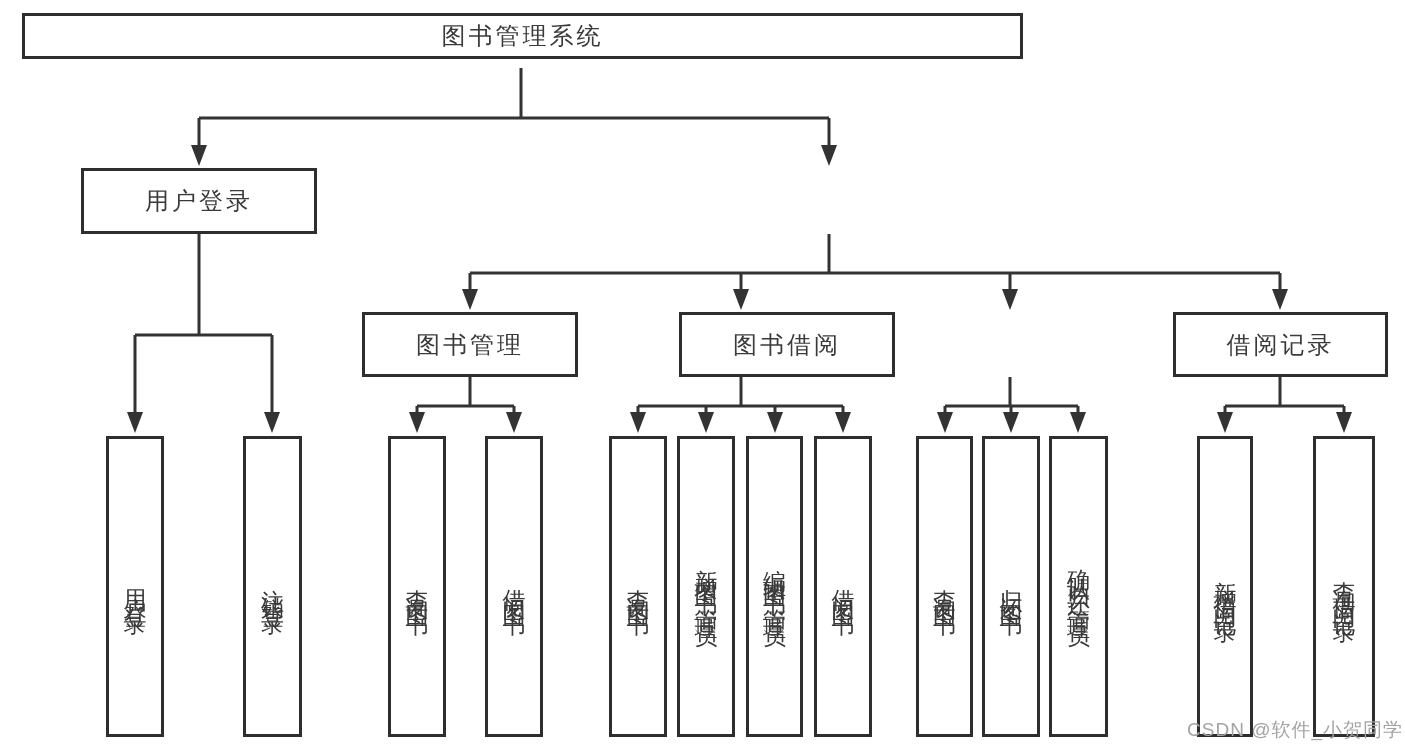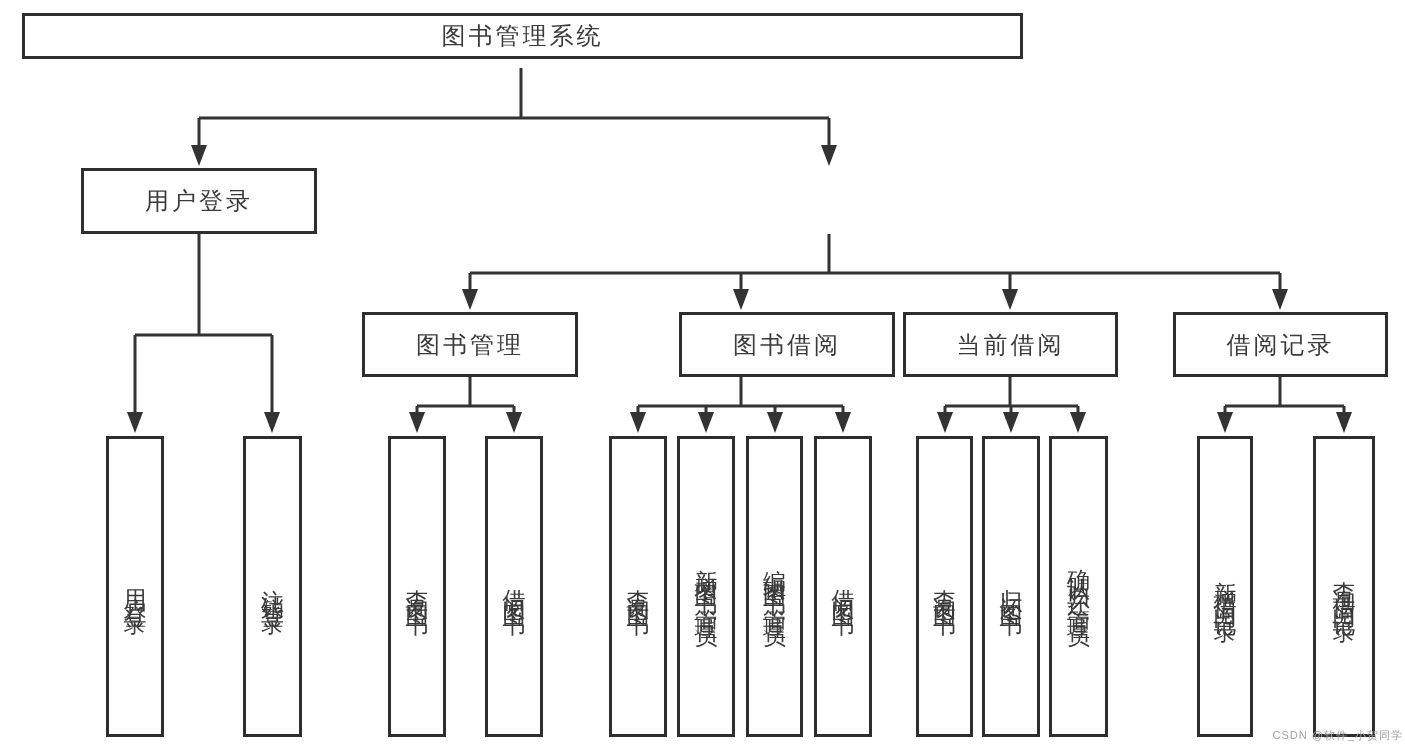--- a/index.html
+++ b/index.html
@@ -54,21 +54,21 @@
     text-orientation: mixed;
     font-size: 23px;
     letter-spacing: 8px;
     line-height: 1;
   }
 
   .watermark {
     position: absolute;
     right: 2px;
     bottom: 4px;
-    font-size: 11px;
+    font-size: 19px;
     letter-spacing: 1px;
     color: var(--watermark);
     white-space: nowrap;
   }
 </style>
 </head>
 <body>
 
 <div class="canvas">
 
@@ -95,21 +95,20 @@
     <path class="wire" d="M1280,377 V406 M1225,406 H1344 M1225,406 V418 M1344,406 V418"></path>
     <path class="arrow" d="M1225,433 l-8,-21 h16 z M1344,433 l-8,-21 h16 z"></path>
   </svg>
 
   <div class="node nh" style="left:22px; top:13px; width:1001px; height:46px;">图书管理系统</div>
 
   <div class="node nh" style="left:81px; top:168px; width:236px; height:66px;">用户登录</div>
 
   <div class="node nh" style="left:362px; top:312px; width:216px; height:65px;">图书管理</div>
   <div class="node nh" style="left:633px; top:312px; width:216px; height:65px;margin-left:46px;">图书借阅</div>
-  <div class="node nh" style="left:903px; top:312px; width:215px; height:65px;">当前借阅</div>
   <div class="node nh" style="left:1173px; top:312px; width:215px; height:65px;">借阅记录</div>
 
   <div class="node nv" style="left:106px; top:436px; width:58px; height:301px;">用户登录</div>
   <div class="node nv" style="left:243px; top:436px; width:59px; height:301px;">注销登录</div>
 
   <div class="node nv" style="left:388px; top:436px; width:58px; height:301px;">查询图书</div>
   <div class="node nv" style="left:485px; top:436px; width:58px; height:301px;">借阅图书</div>
 
   <div class="node nv" style="left:609px; top:436px; width:58px; height:301px;">查询图书</div>
   <div class="node nv" style="left:677px; top:436px; width:58px; height:301px;">新增图书（管理员）</div>

